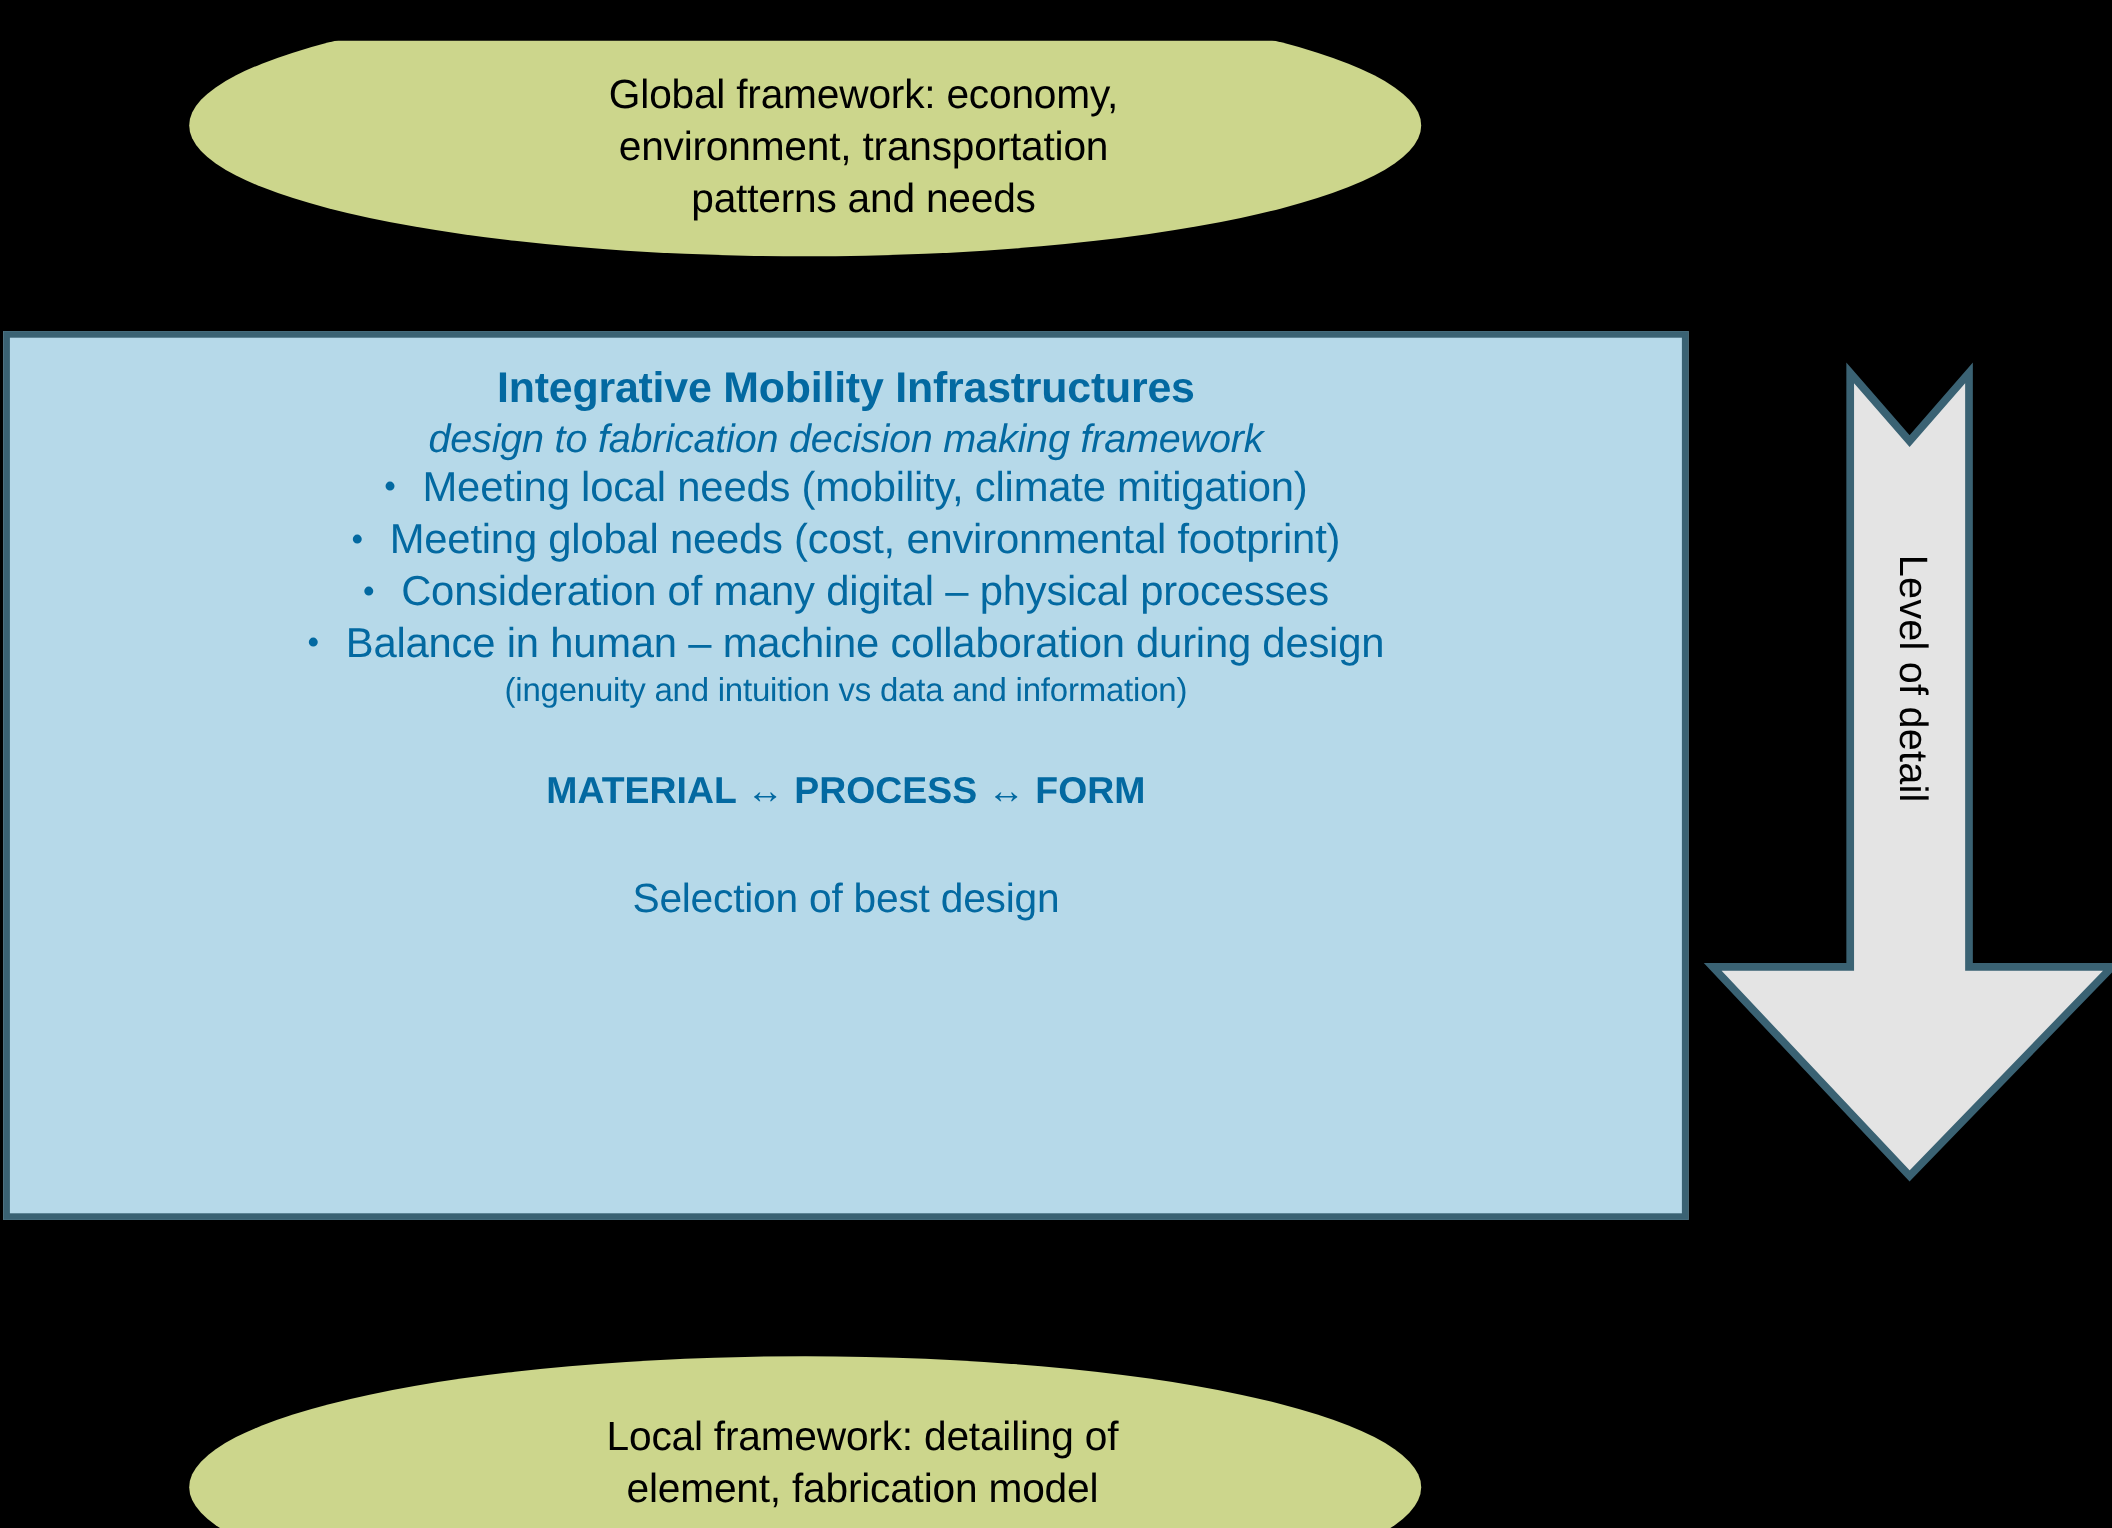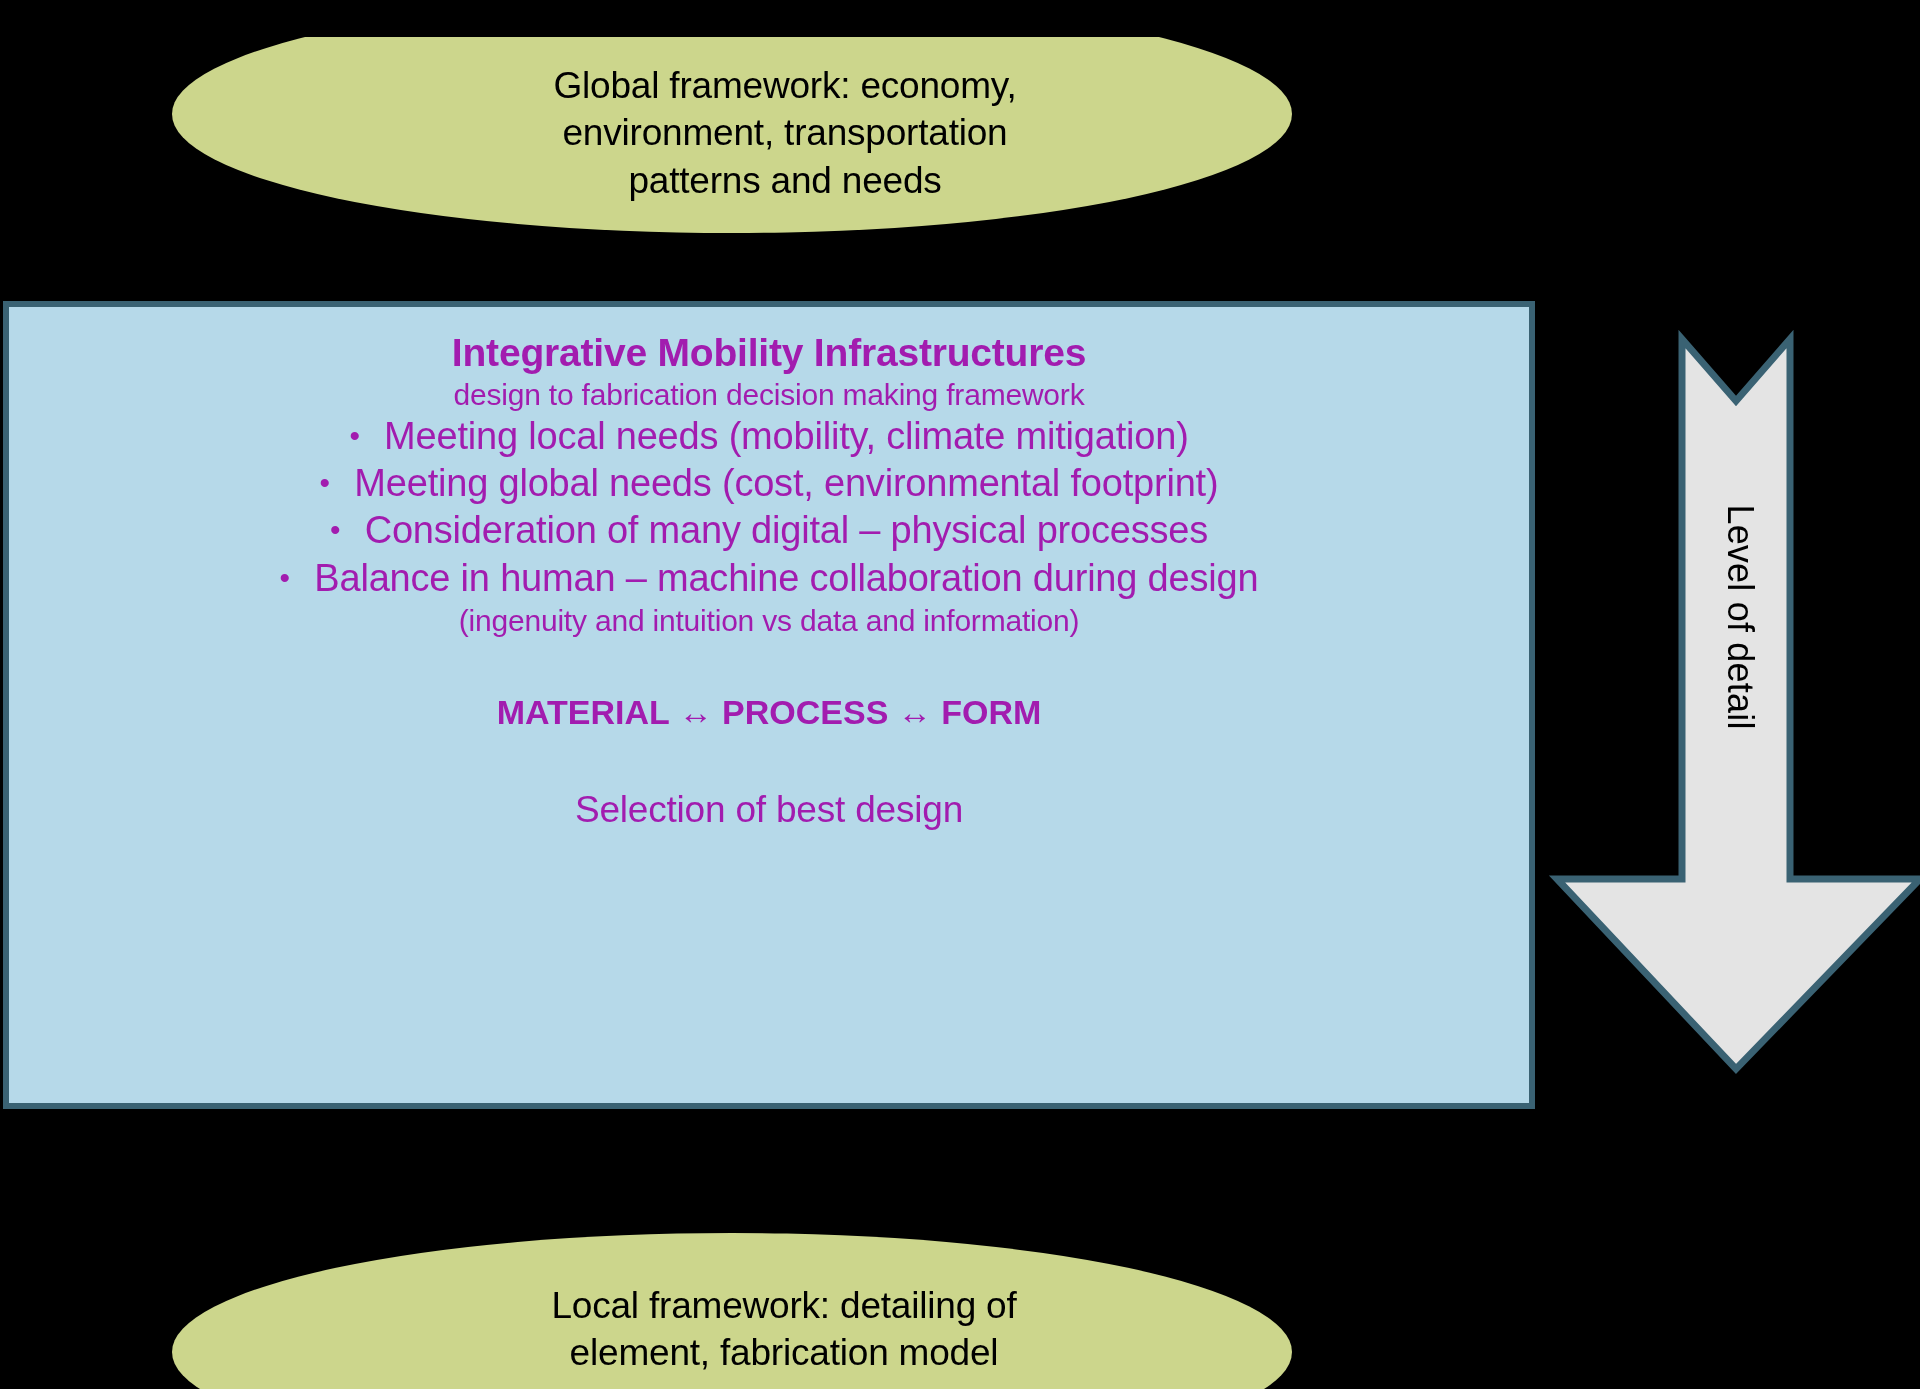--- a/index.html
+++ b/index.html
@@ -61,37 +61,38 @@
   
   #main-box {
     position: absolute;
     left: 3px;
     top: 264px;
     width: 1532px;
     height: 808px;
     background: #b6d9e9;
     border: 6px solid #3a6273;
     box-sizing: border-box;
-    color: #a21caf;
+    color: #0369a1;
   }
   #box-inner {
     position: absolute;
     left: 0;
     right: 0;
     top: 22px;
     text-align: center;
   }
   .box-title {
     font-size: 39px;
     font-weight: bold;
     line-height: 1.22;
     letter-spacing: -0.2px;
   }
   .box-subtitle {
-    font-size: 30px;
+    font-size: 36px;
+    font-style: italic;
     line-height: 1.22;
     letter-spacing: -0.2px;
   }
   .bullets {
     list-style: none;
     margin: 0;
     padding: 0;
   }
   .bullets li {
     font-size: 38px;

